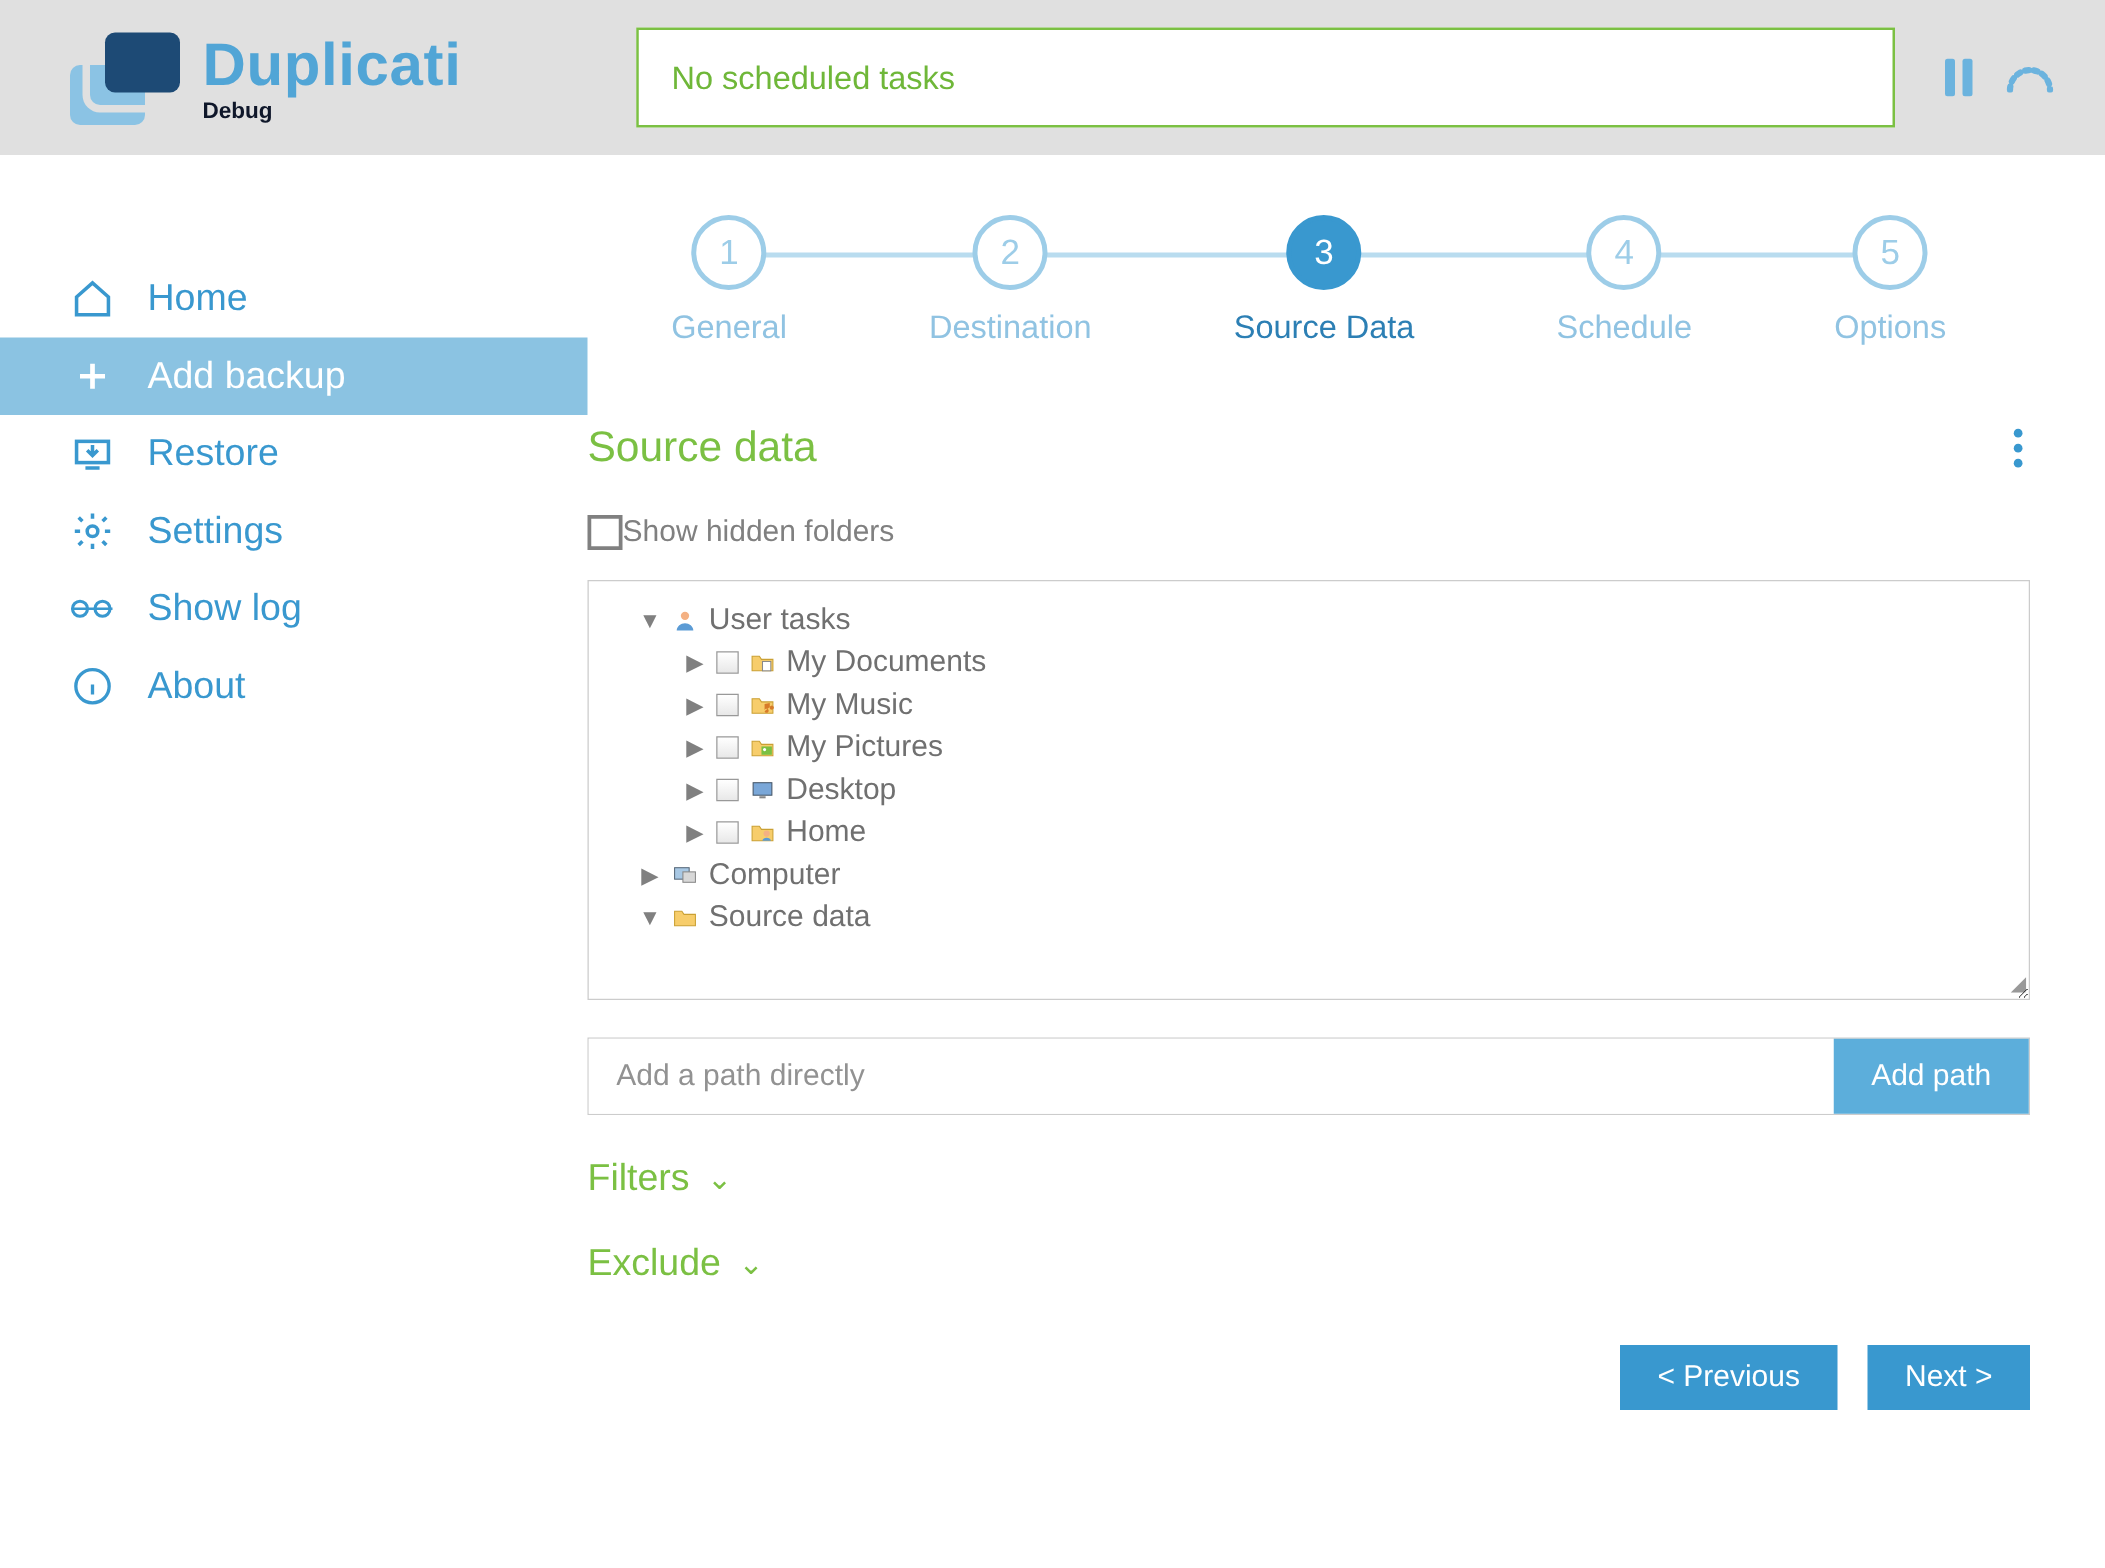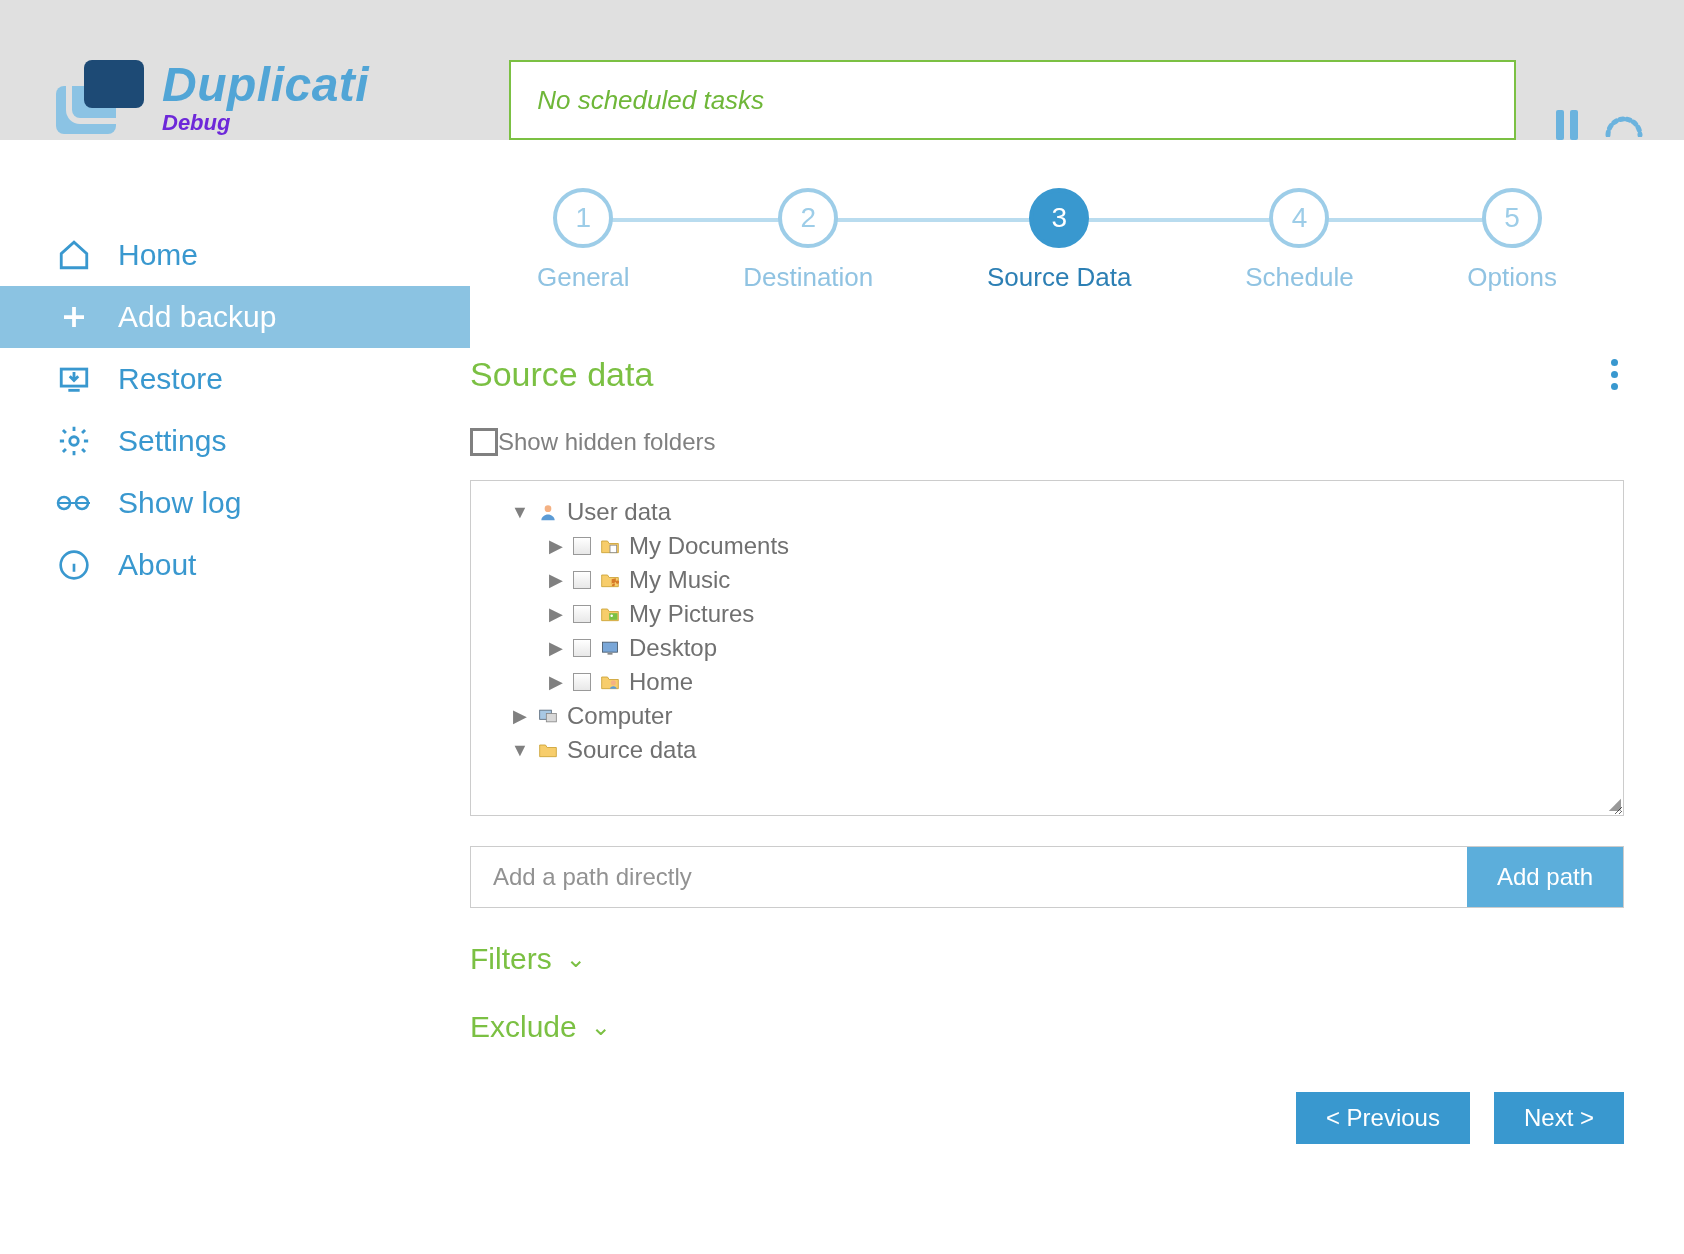--- a/index.html
+++ b/index.html
@@ -1,27 +1,27 @@
 <!DOCTYPE html>
 <html><head>
 <meta charset="utf-8">
 <style>
 * { box-sizing: border-box; margin: 0; padding: 0; font-family: -apple-system, "Helvetica Neue", Arial, sans-serif; }
 body { background: #fff; width: 1684px; height: 1254px; overflow: hidden; }
 
 
-.header { background: #e0e0e0; height: 140px; display: flex; align-items: flex-end; padding: 0 40px 0 56px; font-style: italic; }
+.header { background: #e0e0e0; height: 124px; display: flex; align-items: center; padding: 0 40px 0 56px; }
 .logo-block { display: flex; align-items: center; gap: 18px; }
 .logo-icon { position: relative; width: 88px; height: 88px; }
 .logo-sq-front { position: absolute; top: 8px; right: 0; width: 60px; height: 48px; background: #1d4a75; border-radius: 8px; }
 .logo-sq-back { position: absolute; bottom: 6px; left: 0; width: 60px; height: 48px; background: #8bc3e4; border-radius: 8px; }
 .logo-sq-back::after { content:""; position:absolute; top:-16px; right:-16px; width:60px; height:48px; border-radius:8px; box-shadow: 0 0 0 6px #e0e0e0; }
 .logo-text { display: flex; flex-direction: column; }
 .app-name { color: #51a5d6; font-size: 48px; font-weight: 600; letter-spacing: 0.5px; }
-.app-sub  { color: #6d28d9; font-size: 22px; font-weight: 600; margin-top: -2px; }
+.app-sub  { color: #0f172a; font-size: 18px; font-weight: 600; margin-top: -2px; }
 .status-bar { flex: 1; margin: 0 40px 0 140px; height: 80px; border: 2px solid #7bc043; display: flex; align-items: center; padding: 4px 26px; color: #6fb739; font-size: 26px; background: #fff; }
 .header-icons { display: flex; align-items: center; gap: 22px; }
 .pause-icon { width: 26px; height: 30px; display: flex; gap: 6px; }
 .pause-icon span { width: 8px; background: #6bb3de; border-radius: 2px; }
 .throttle-icon { width: 40px; height: 24px; position: relative; }
 .throttle-icon svg { width: 100%; height: 100%; }
 
 
 .layout { display: flex; }
 .sidebar { width: 470px; padding-top: 84px; }
@@ -206,21 +206,21 @@
     <div class="tree-box" id="tree-box">
       <div class="tree-row">
           <span class="tree-indent" style="width: 20px;"></span>
           <span class="tree-arrow">▼</span>
           <span class="tree-icon">
             <svg width="20" height="20" viewBox="0 0 24 24">
               <circle cx="12" cy="8" r="4" fill="#f4b183"></circle>
               <path d="M4 22c0-4 4-7 8-7s8 3 8 7" fill="#5b9bd5"></path>
             </svg>
           </span>
-          <span>User data</span>
+          <span>User tasks</span>
         </div>
         <div class="tree-row">
           <span class="tree-indent" style="width: 56px;"></span>
           <span class="tree-arrow">▶</span>
           <span class="tree-cb"></span>
           <span class="tree-icon">
             <svg width="20" height="18" viewBox="0 0 24 20">
               <path d="M2 4h7l2 3h11v11H2z" fill="#f7cd6b" stroke="#caa033"></path>
               <rect x="12" y="9" width="8" height="9" fill="#fff" stroke="#888"></rect>
             </svg>

